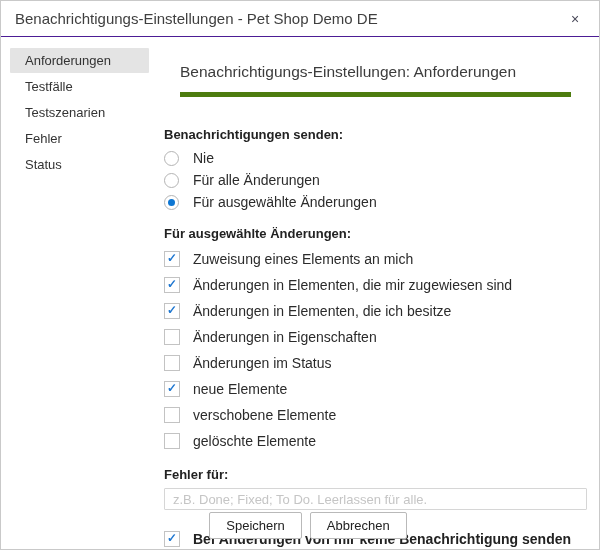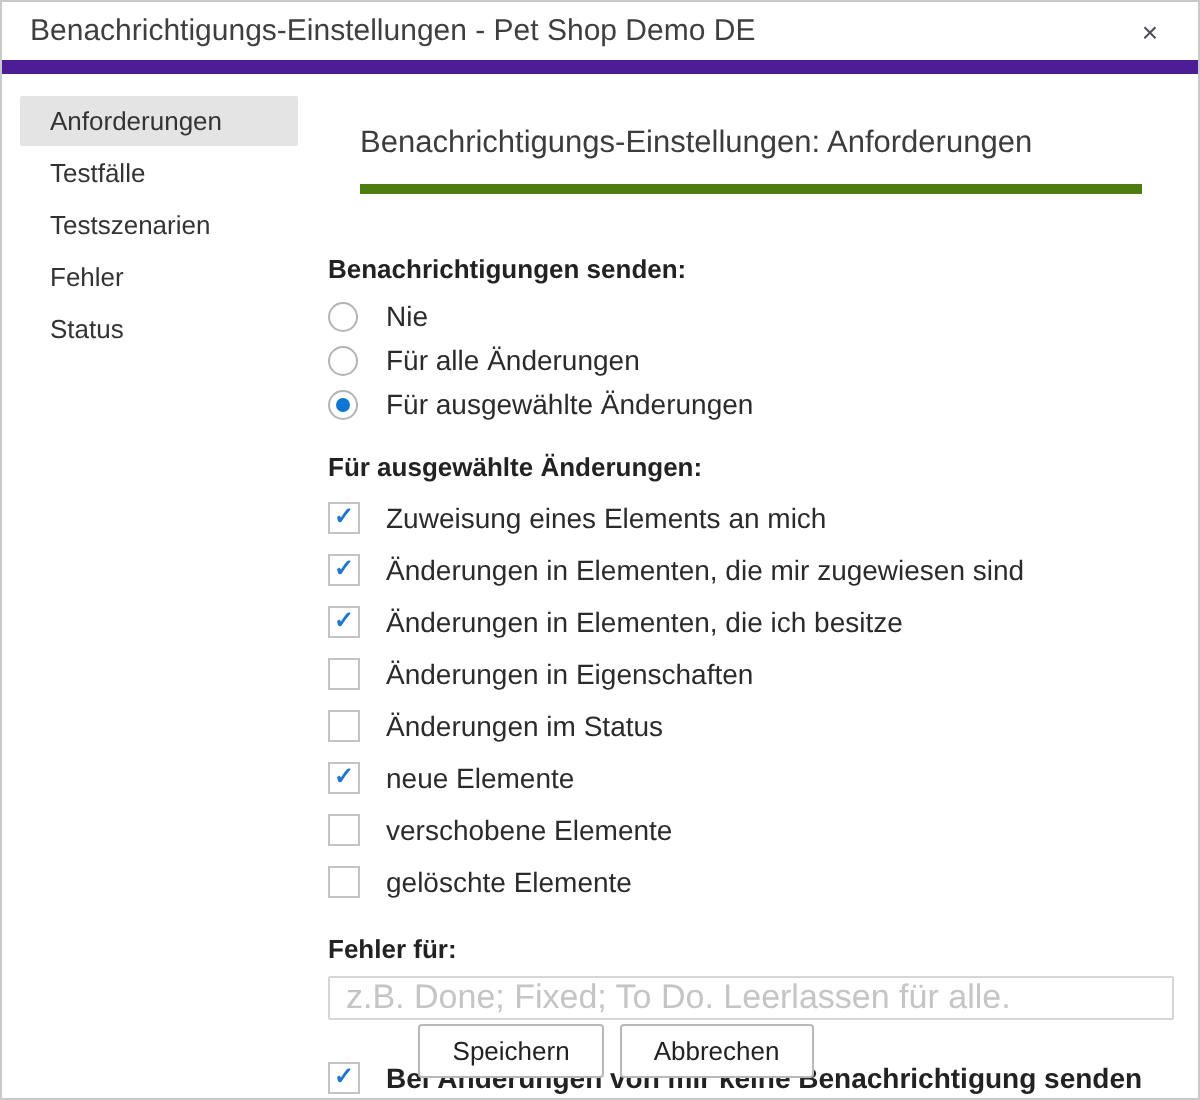--- a/index.html
+++ b/index.html
@@ -11,21 +11,21 @@
     border:1px solid #c9c9c9;
     font-family:"Liberation Sans", sans-serif;
     color:#333333;
     overflow:hidden;
   }
   
   .titlebar{
     height:36px;
     display:flex;align-items:center;justify-content:space-between;
     padding:0 14px;
-    border-bottom:7px solid #4c1d95;
+    border-bottom:1px solid #4c1d95;
     box-sizing:border-box;
   }
   .titlebar .title{font-size:15px;color:#3f3f3f;}
   .close-btn{
     font-size:14px;color:#4a4a5a;
     width:20px;height:20px;line-height:20px;text-align:center;
     cursor:default;user-select:none;
   }
   
   .dialog-body{display:flex;height:calc(100% - 36px);justify-content:flex-end;}
@@ -73,21 +73,21 @@
   }
   .checkbox.checked .mark{visibility:visible;}
   .row-label{font-size:14px;color:#2b2b2b;}
   .row-label.bold{font-weight:bold;color:#222222;}
   
   .status-input{
     display:block;width:100%;box-sizing:border-box;
     height:22px;margin-top:6px;
     border:1px solid #d6d6d6;border-radius:1px;
     font-family:"Liberation Sans", sans-serif;
-    font-size:17px;color:#333333;padding:0 8px;
+    font-size:13px;color:#333333;padding:0 8px;
     outline:none;
   }
   .status-input::placeholder{color:#c5c5c5;opacity:1;}
   .own-change-row{margin-top:16px;}
   
   .footer{
     position:absolute;left:16px;right:0;bottom:10px;
     display:flex;justify-content:center;gap:8px;
   }
   .btn{

